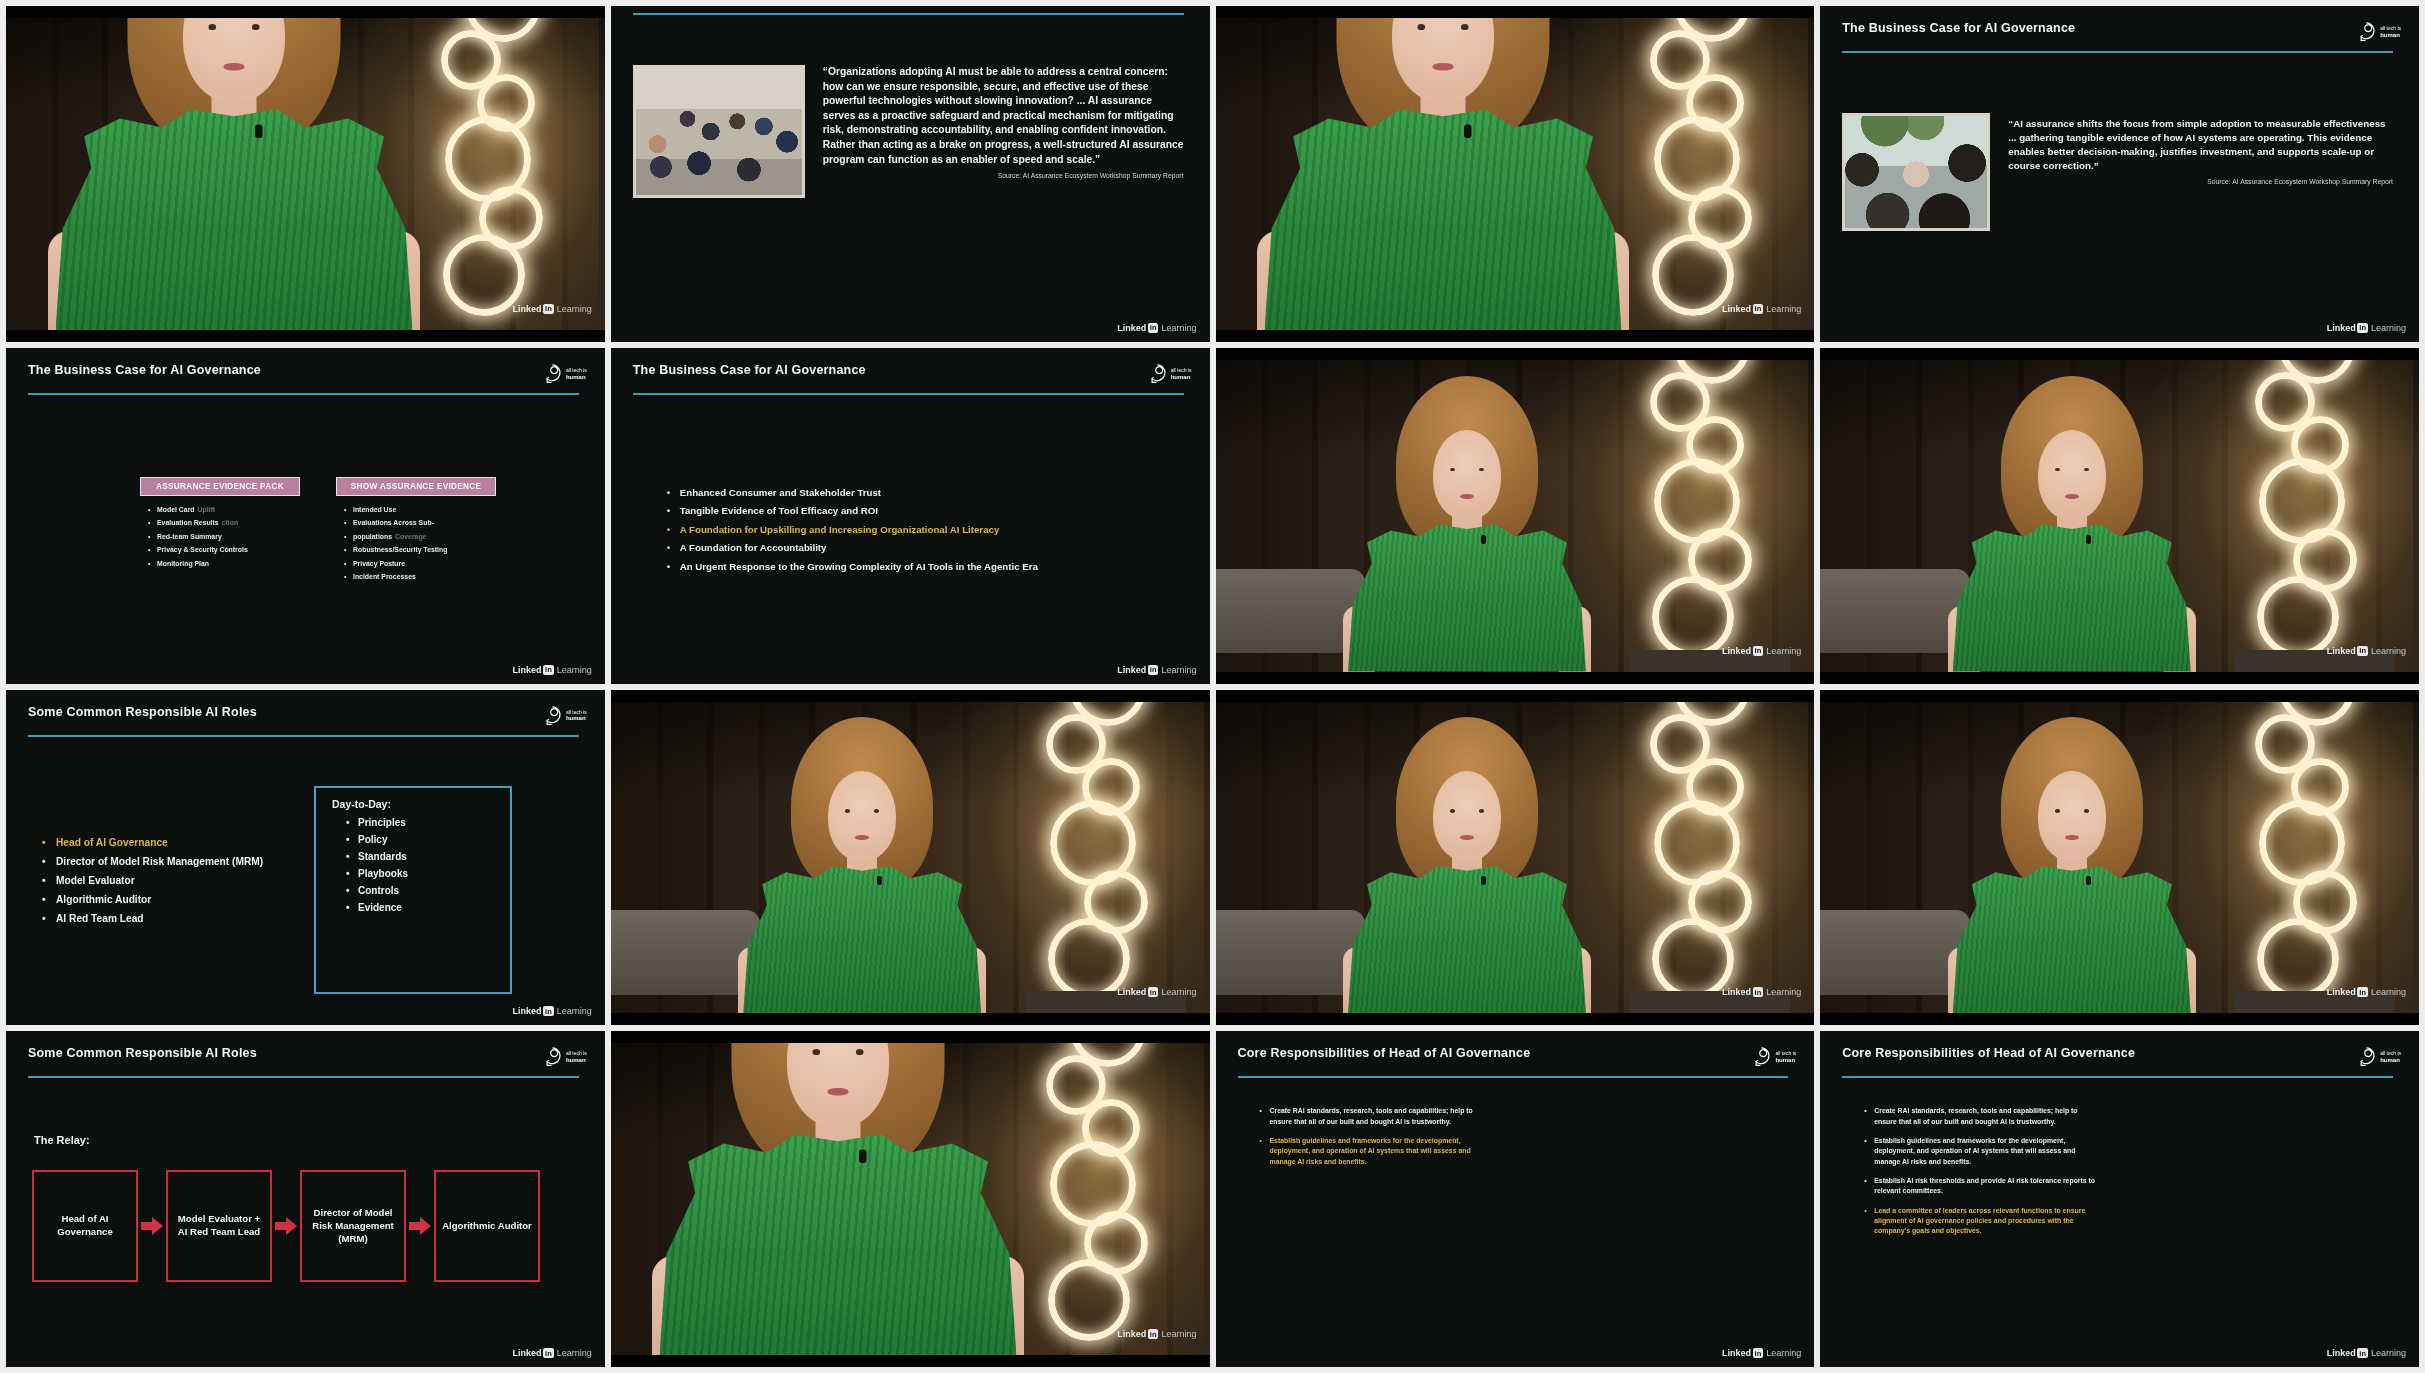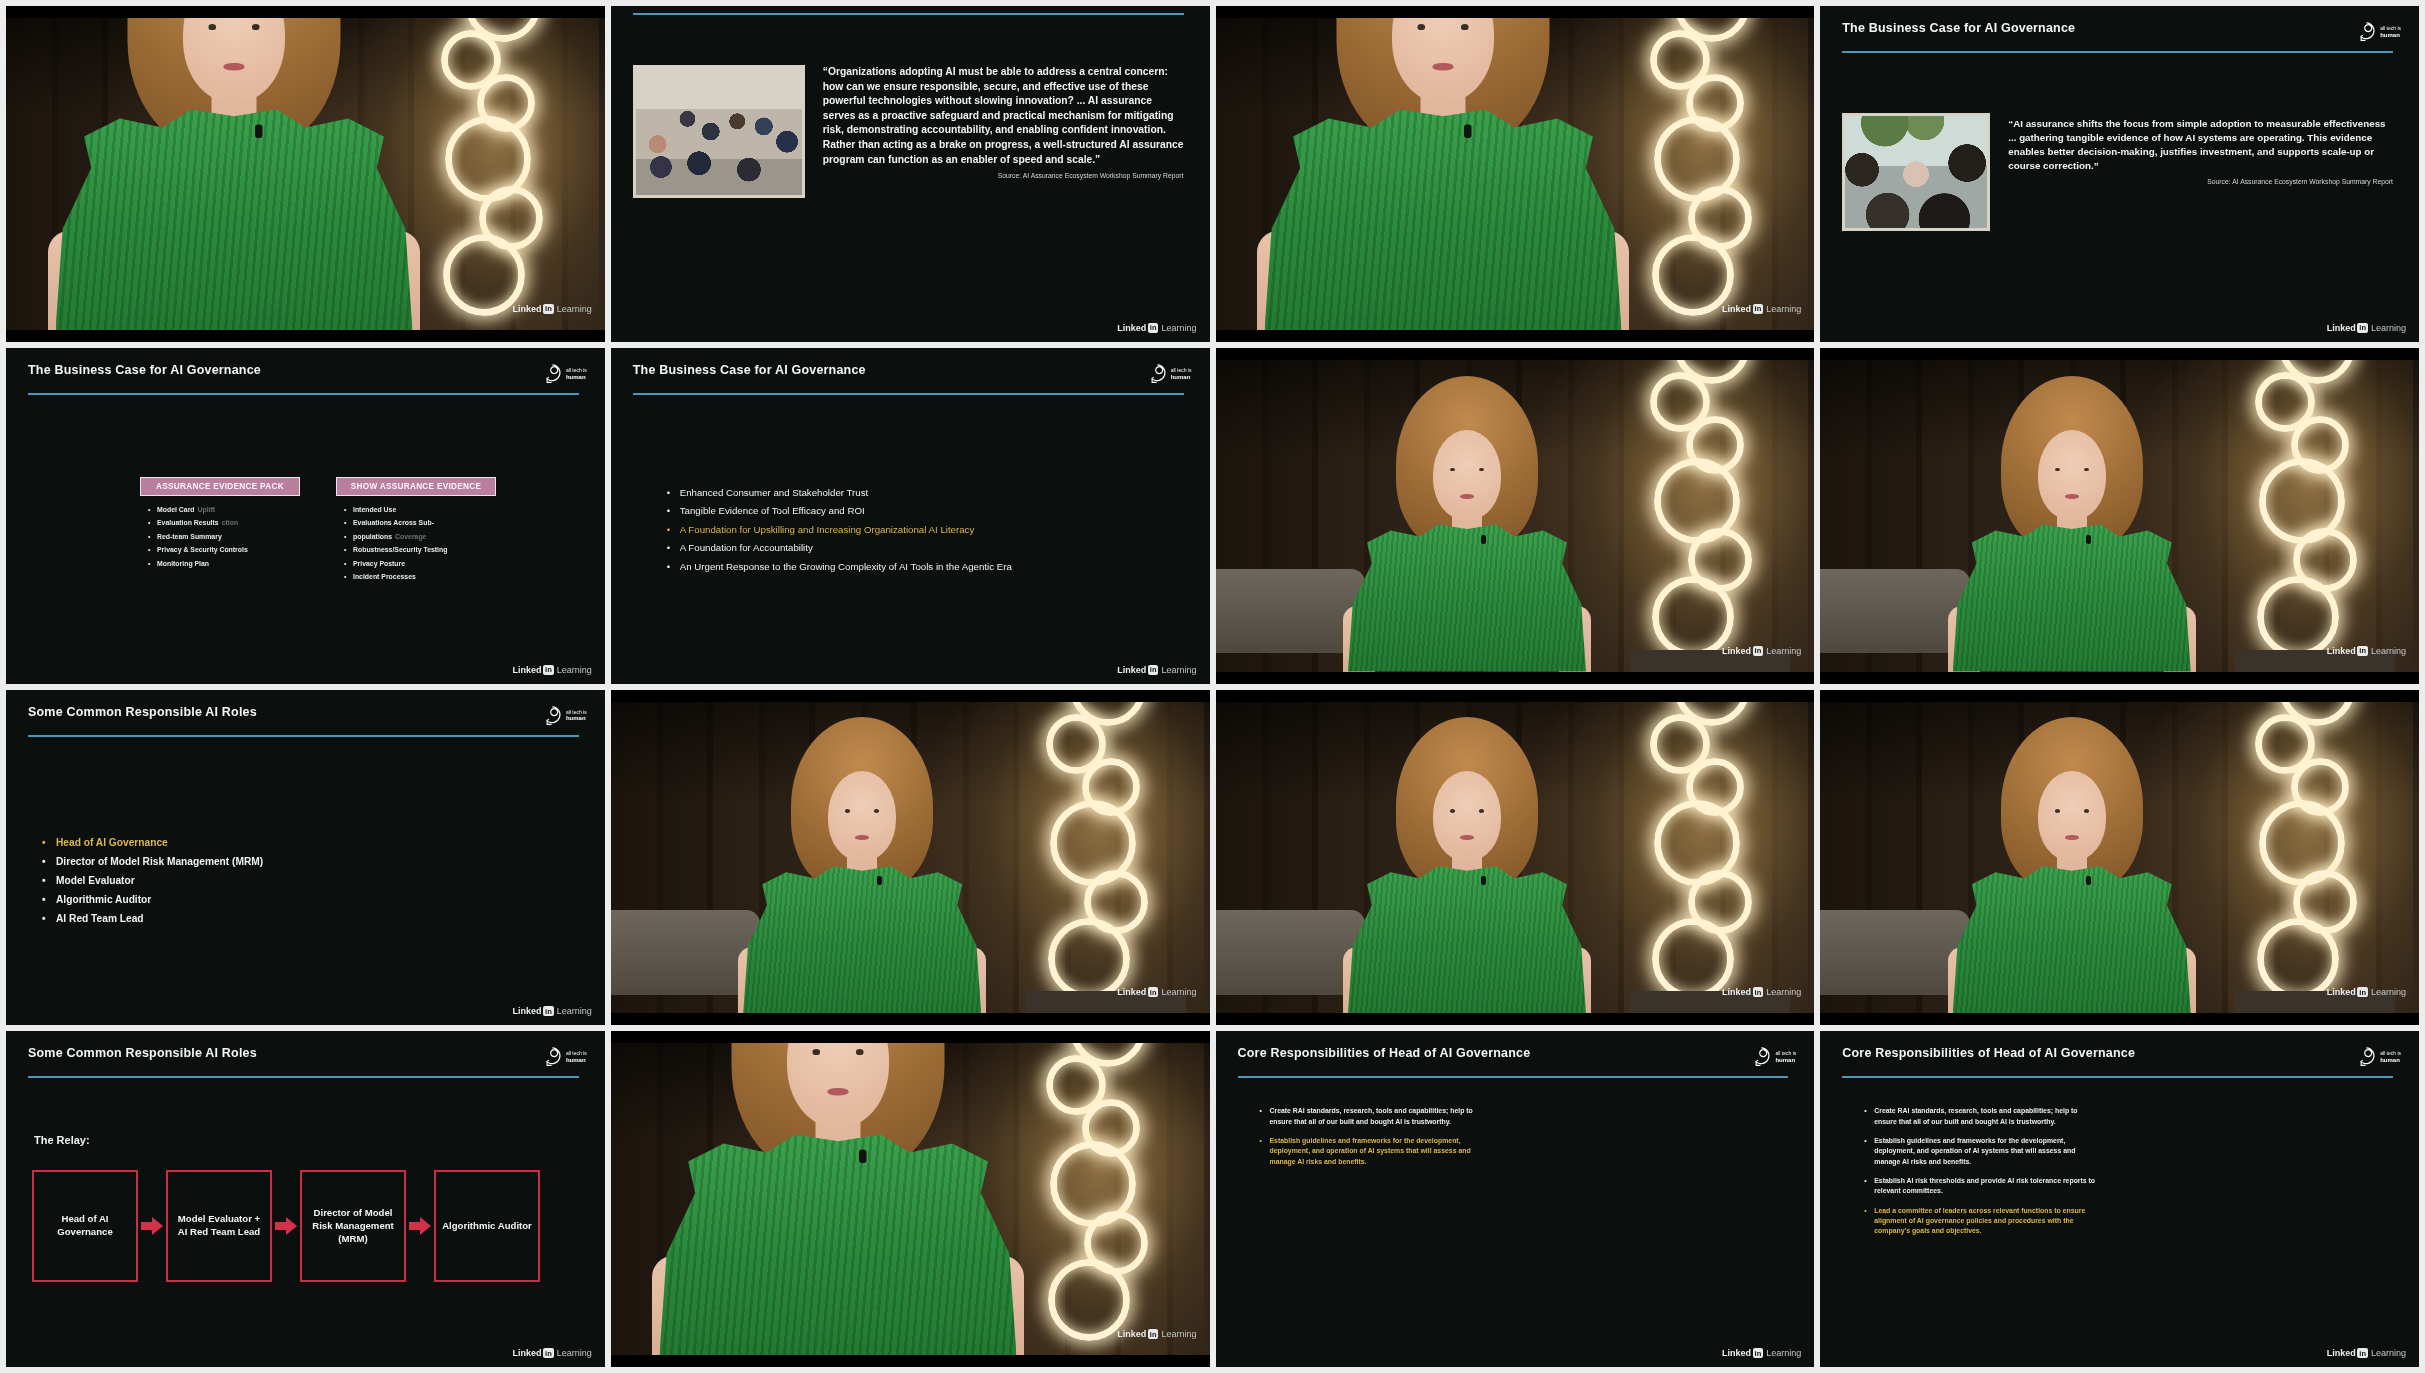--- a/index.html
+++ b/index.html
@@ -54,21 +54,21 @@
   
   .ev-body{display:flex;gap:36px;margin:82px 0 0 134px;}
   .ev-col{width:160px;}
   .ev-head{background:#b97f9f;border:1.5px solid #efe2ea;color:#fdf6fa;font-weight:bold;font-size:8.2px;text-align:center;padding:4px 2px;letter-spacing:.3px;}
   .ev-list{list-style:none;margin:10px 0 0 8px;padding:0;font-size:6.9px;font-weight:bold;color:#e9ebea;line-height:1.3;}
   .ev-list li{margin-bottom:4.5px;padding-left:9px;position:relative;}
   .ev-list li::before{content:"\2022";position:absolute;left:0;}
   .ghost{opacity:.42;margin-left:3px;}
 
   
-  .biz-list{list-style:none;margin:92px 0 0 56px;padding:0;font-size:9.7px;font-weight:normal;color:#f1f3f2;}
+  .biz-list{list-style:none;margin:92px 0 0 56px;padding:0;font-size:9.7px;font-weight:bold;color:#f1f3f2;}
   .biz-list li{margin-bottom:7.5px;padding-left:13px;position:relative;}
   .biz-list li::before{content:"\2022";position:absolute;left:0;}
   .hl{color:#ddb64d;}
 
   
   .roles-list{list-style:none;margin:100px 0 0 36px;padding:0;font-size:10.2px;font-weight:bold;color:#f1f3f2;width:290px;}
   .roles-list li{margin-bottom:8px;padding-left:14px;position:relative;}
   .roles-list li::before{content:"\2022";position:absolute;left:0;}
   .day-box{position:absolute;left:308px;top:96px;width:198px;height:208px;border:2px solid #4e9ec0;box-sizing:border-box;padding:10px 8px 0 16px;}
   .day-title{font-size:10.5px;font-weight:bold;color:#f1f3f2;}
@@ -401,20 +401,31 @@
       </div>
     </div>
     <div class="rule"></div>
     <ul class="roles-list">
       <li class="hl">Head of AI Governance</li>
       <li>Director of Model Risk Management (MRM)</li>
       <li>Model Evaluator</li>
       <li>Algorithmic Auditor</li>
       <li>AI Red Team Lead</li>
     </ul>
+    <div class="day-box">
+      <div class="day-title">Day-to-Day:</div>
+      <ul class="day-list">
+        <li>Principles</li>
+        <li>Policy</li>
+        <li>Standards</li>
+        <li>Playbooks</li>
+        <li>Controls</li>
+        <li>Evidence</li>
+      </ul>
+    </div>
     <div class="li-logo">
         <span class="li-bold">Linked</span>
         <span class="li-badge">in</span>
         <span class="li-rest">Learning</span>
       </div>
   </div>
 
   <div class="tile video">
     <div class="frame">
       <div class="wall"></div>

